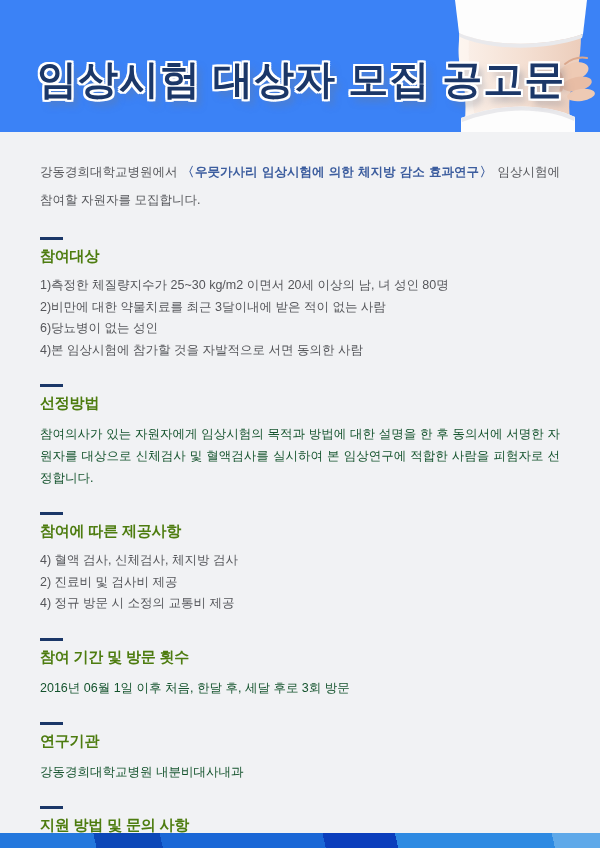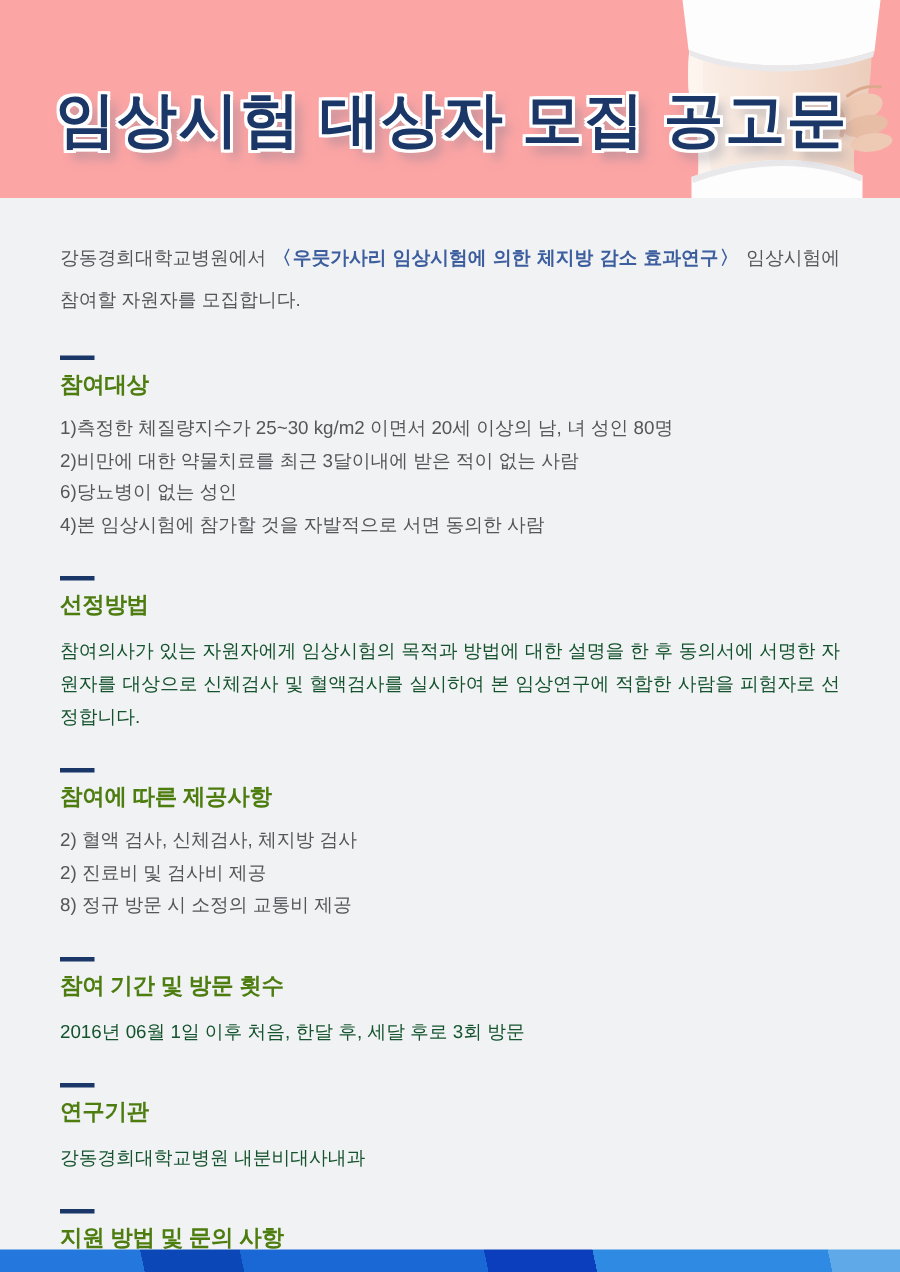--- a/index.html
+++ b/index.html
@@ -4,21 +4,21 @@
 <style>
   * { margin:0; padding:0; box-sizing:border-box; }
   html,body { background:#e8e9eb; }
   body { font-family:"Liberation Sans","DejaVu Sans",sans-serif; }
   .page {
     position:relative; width:600px; height:848px; margin:0 auto;
     background:#f1f2f4; overflow:hidden;
   }
   
   .header {
-    position:relative; height:132px; background:#fca5a5; overflow:hidden;
+    position:relative; height:132px; background:#3b82f6; overflow:hidden;
   }
   .header-title {
     position:absolute; left:37px; top:52px; z-index:3;
     font-size:40px; font-weight:800; letter-spacing:1px;
     color:#1b3768; white-space:nowrap;
     text-shadow:
       -2px -2px 0 #fff, 2px -2px 0 #fff, -2px 2px 0 #fff, 2px 2px 0 #fff,
       0 -2px 0 #fff, 0 2px 0 #fff, -2px 0 0 #fff, 2px 0 0 #fff,
       5px 6px 7px rgba(110,120,140,0.5);
   }
@@ -103,23 +103,23 @@
     <div class="section">
       <div class="section-dash"></div>
       <div class="section-title">선정방법</div>
       <p class="section-body">참여의사가 있는 자원자에게 임상시험의 목적과 방법에 대한 설명을 한 후 동의서에 서명한 자원자를 대상으로 신체검사 및 혈액검사를 실시하여 본 임상연구에 적합한 사람을 피험자로 선정합니다.</p>
     </div>
 
     <div class="section">
       <div class="section-dash"></div>
       <div class="section-title">참여에 따른 제공사항</div>
       <div class="section-items">
-        <div class="item">2)  혈액 검사, 신체검사, 체지방 검사</div>
+        <div class="item">4)  혈액 검사, 신체검사, 체지방 검사</div>
         <div class="item">2)  진료비 및 검사비 제공</div>
-        <div class="item">8)  정규 방문 시 소정의 교통비 제공</div>
+        <div class="item">4)  정규 방문 시 소정의 교통비 제공</div>
       </div>
     </div>
 
     <div class="section">
       <div class="section-dash"></div>
       <div class="section-title">참여 기간 및 방문 횟수</div>
       <p class="section-body">2016년 06월 1일 이후 처음, 한달 후, 세달 후로 3회 방문</p>
     </div>
 
     <div class="section">

